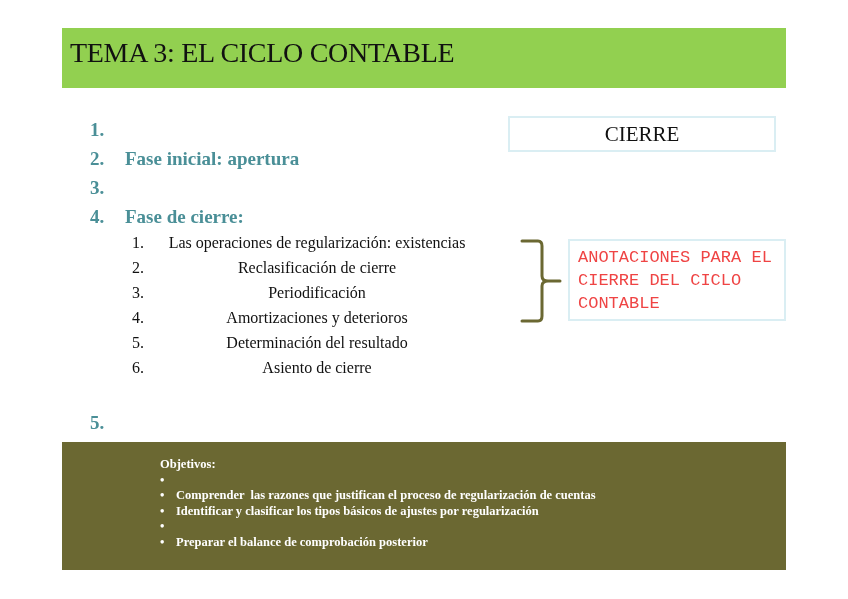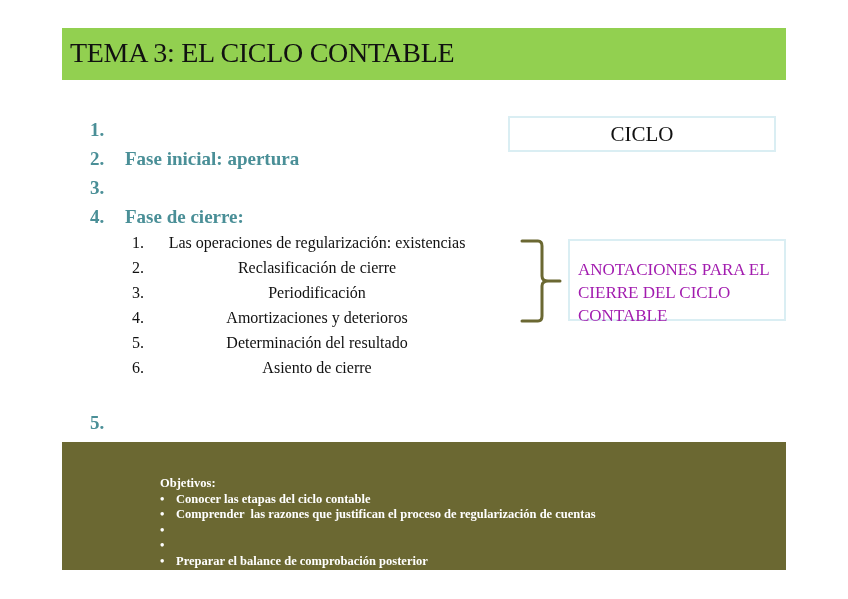--- a/index.html
+++ b/index.html
@@ -1,21 +1,21 @@
 <!DOCTYPE html>
 <html><head>
 <meta charset="utf-8">
 <style>
   html, body { margin: 0; padding: 0; }
   body {
     width: 848px; height: 599px; background: #ffffff; position: relative; overflow: hidden;
     font-family: "DejaVu Serif", "Liberation Serif", serif;
   }
   .title-bar {
-    position: absolute; left: 62px; top: 28px; width: 724px; height: 52px;
+    position: absolute; left: 62px; top: 28px; width: 724px; height: 60px;
     background: #92d050;
   }
   .title-bar .title {
     position: absolute; left: 8px; top: 9px;
     font-family: "Liberation Serif", serif; font-size: 28px; color: #111;
     letter-spacing: -0.3px;
   }
   .main-list { position: absolute; left: 90px; top: 115px; margin: 0; padding: 0; list-style: none; }
   .main-item {
     color: #4a8f97; font-family: "Liberation Serif", serif; font-weight: bold;
@@ -37,29 +37,29 @@
   .case-item .num { width: 35px; }
   .etapas-box {
     position: absolute; left: 508px; top: 116px; width: 268px; height: 36px;
     border: 2px solid #daeef3; box-sizing: border-box;
     display: flex; align-items: center; justify-content: center;
     font-family: "Liberation Serif", serif; font-size: 21px; color: #111;
   }
   .bracket { position: absolute; left: 518px; top: 238px; width: 44px; height: 86px; }
   .notes-box {
     position: absolute; left: 568px; top: 239px; width: 218px; height: 82px;
-    border: 2px solid #daeef3; box-sizing: border-box; padding: 17px 8px;
-    font-family: Liberation Serif, serif; font-size: 17px; color: #a21caf; line-height: 23px;
+    border: 2px solid #daeef3; box-sizing: border-box; padding: 5px 8px;
+    font-family: Liberation Mono, monospace; font-size: 17px; color: #ef4444; line-height: 23px;
   }
   .objectives {
     position: absolute; left: 62px; top: 442px; width: 724px; height: 128px;
     background: #6b6832;
   }
   .objectives .inner { position: absolute; left: 98px; top: 15px; color: #ffffff;
-    font-family: "Liberation Serif", serif; font-size: 12.5px; font-weight: bold; line-height: 15.5px; margin-top: 19px; }
+    font-family: "Liberation Serif", serif; font-size: 12.5px; font-weight: bold; line-height: 15.5px; }
   .objectives ul { margin: 0; padding: 0; list-style: none; }
   .objectives li { display: flex; }
   .objectives li .bullet { width: 16px; }
 </style>
 </head>
 <body>
 
 <div class="title-bar">
   <span class="title">TEMA 3: EL CICLO CONTABLE</span>
 </div>
@@ -106,45 +106,45 @@
       <span class="num">6.</span>
       <span class="txt">Asiento de cierre</span>
     </li>
 </ul>
 
 <div class="case-item">
   <span class="num">5.</span>
 </div>
 
 <div class="etapas-box">
-  <span>CICLO</span>
+  <span>CIERRE</span>
 </div>
 
 <svg class="bracket" viewBox="0 0 44 86">
   <path d="M4 3 H20 Q24 3 24 8 V38 Q24 43 30 43 H42 M30 43 Q24 43 24 48 V78 Q24 83 20 83 H4" fill="none" stroke="#6b6832" stroke-width="3" stroke-linecap="round"></path>
 </svg>
 
 <div class="notes-box">
   <span>ANOTACIONES PARA EL CIERRE DEL CICLO CONTABLE</span>
 </div>
 
 <div class="objectives">
   <div class="inner">
     <div>Objetivos:</div>
     <ul>
       <li>
           <span class="bullet">•</span>
-          <span>Conocer las etapas del ciclo contable</span>
         </li>
       <li>
           <span class="bullet">•</span>
           <span style="white-space:pre">Comprender  las razones que justifican el proceso de regularización de cuentas</span>
         </li>
       <li>
           <span class="bullet">•</span>
+          <span>Identificar y clasificar los tipos básicos de ajustes por regularización</span>
         </li>
       <li>
           <span class="bullet">•</span>
         </li>
       <li>
           <span class="bullet">•</span>
           <span>Preparar el balance de comprobación posterior</span>
         </li>
     </ul>
   </div>

